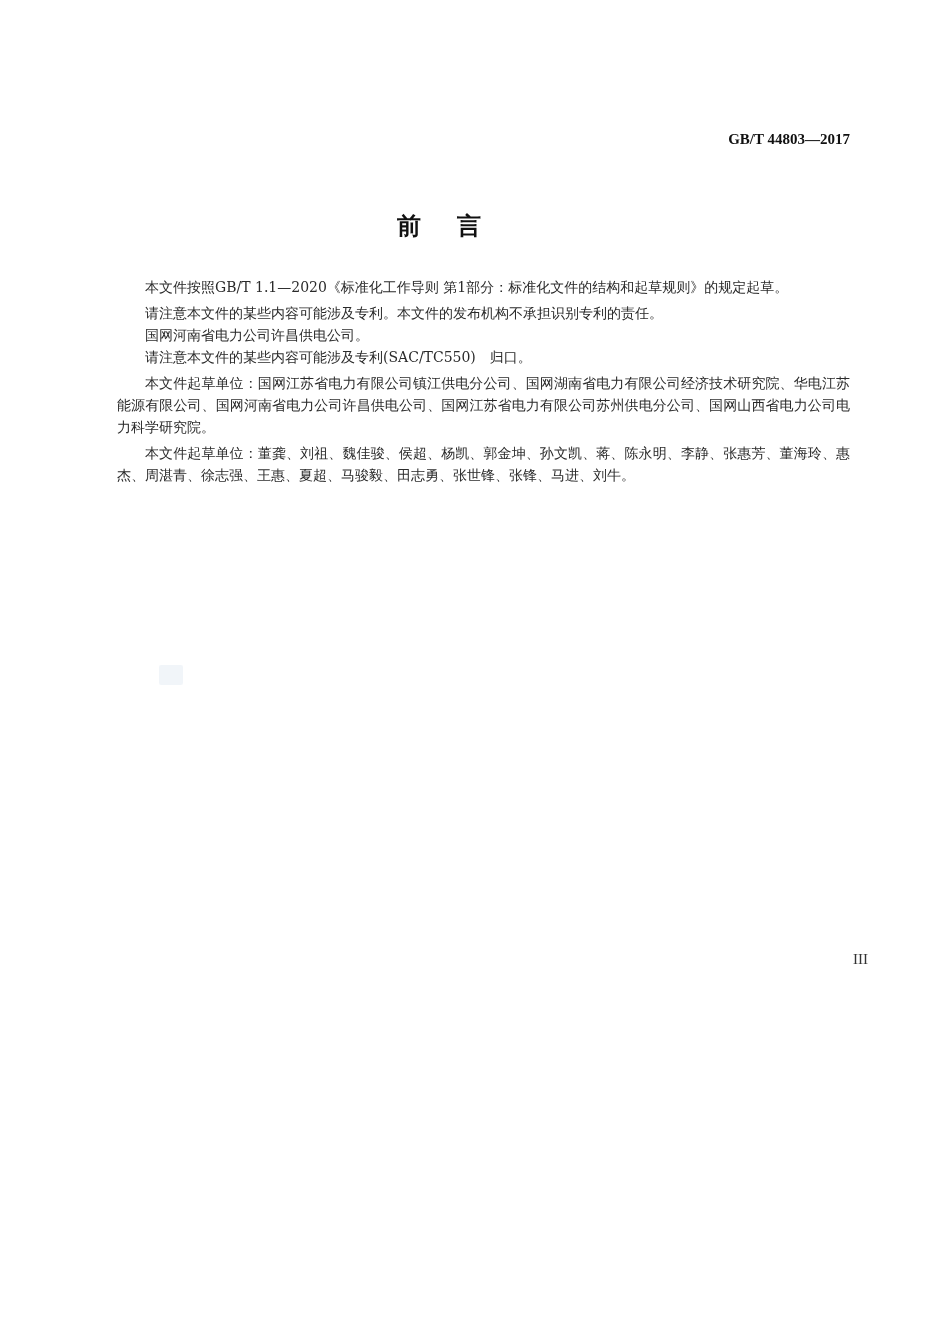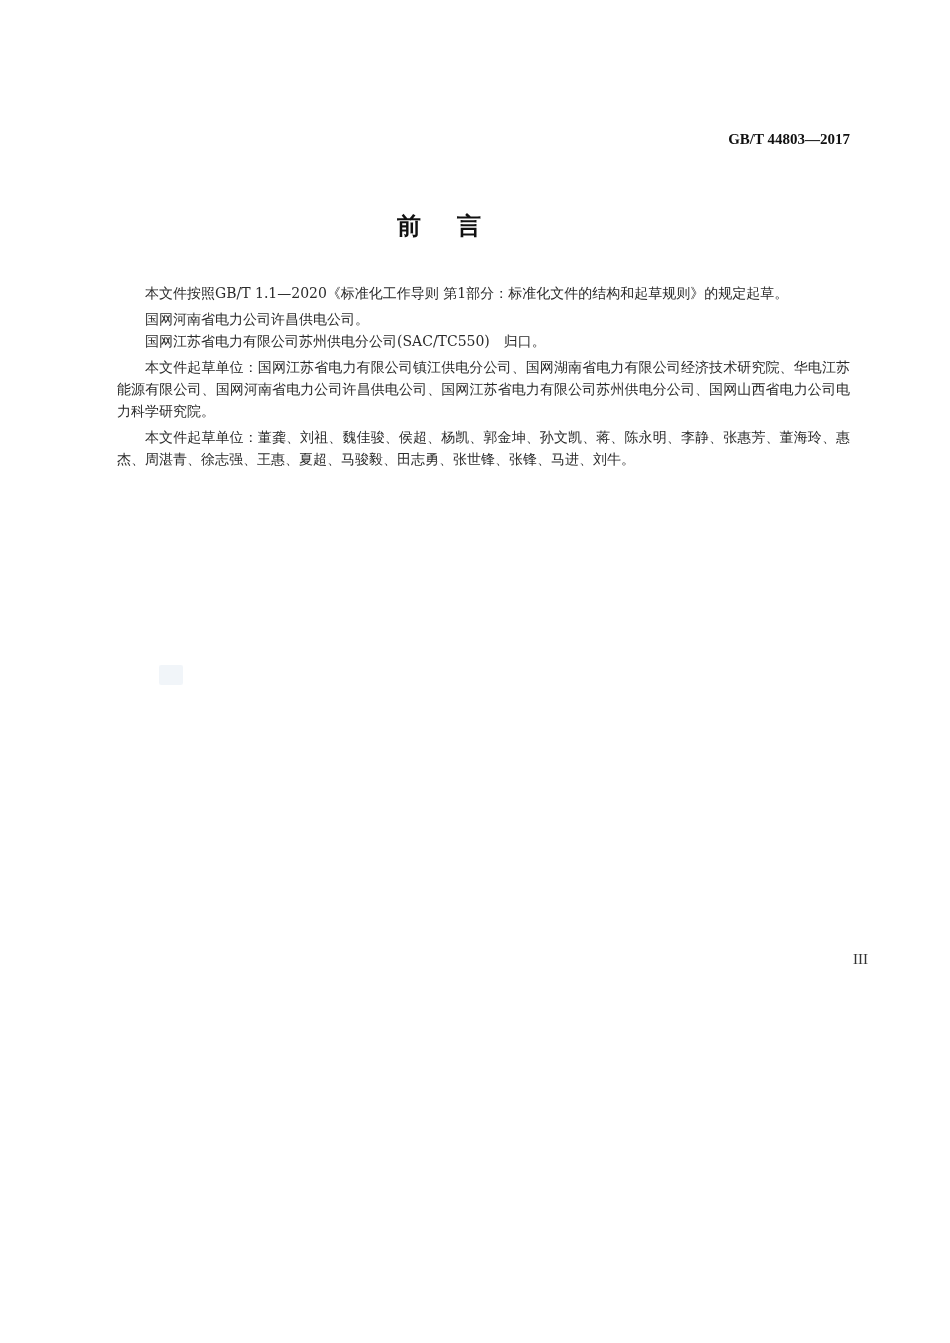--- a/index.html
+++ b/index.html
@@ -34,21 +34,21 @@
       font-family: "DejaVu Sans", "Liberation Sans", sans-serif;
       font-weight: bold;
       font-size: 24px;
       color: #111111;
       letter-spacing: 36px;
       padding-left: 36px;
       box-sizing: border-box;
     }
     .body-text {
       position: absolute;
-      top: 282px;
+      top: 276px;
       left: 117px;
       width: 733px;
       font-size: 14px;
       line-height: 22px;
       color: #2a2a2a;
     }
     .para {
       margin: 0 0 4px 0;
       text-indent: 28px;
       text-align: justify;
@@ -78,21 +78,22 @@
   </style>
 </head>
 <body>
 
 <div class="std-number">GB/T 44803—2017</div>
 
 <div class="page-title">前言</div>
 
 <div class="body-text">
   <p class="para">本文件按照GB/T 1.1—2020《标准化工作导则 第1部分：标准化文件的结构和起草规则》的规定起草。</p>
+  <p class="para tight">请注意本文件的某些内容可能涉及专利。本文件的发布机构不承担识别专利的责任。</p>
   <p class="para tight">国网河南省电力公司许昌供电公司。</p>
-  <p class="para">国网江苏省电力有限公司苏州供电分公司(SAC/TC550)　归口。</p>
+  <p class="para">请注意本文件的某些内容可能涉及专利(SAC/TC550)　归口。</p>
   <p class="para">本文件起草单位：国网江苏省电力有限公司镇江供电分公司、国网湖南省电力有限公司经济技术研究院、华电江苏能源有限公司、国网河南省电力公司许昌供电公司、国网江苏省电力有限公司苏州供电分公司、国网山西省电力公司电力科学研究院。</p>
   <p class="para">本文件起草单位：董龚、刘祖、魏佳骏、侯超、杨凯、郭金坤、孙文凯、蒋、陈永明、李静、张惠芳、董海玲、惠杰、周湛青、徐志强、王惠、夏超、马骏毅、田志勇、张世锋、张锋、马进、刘牛。</p>
 </div>
 
 <div class="watermark"></div>
 
 <div class="page-num">III</div>
 
 </body></html>

